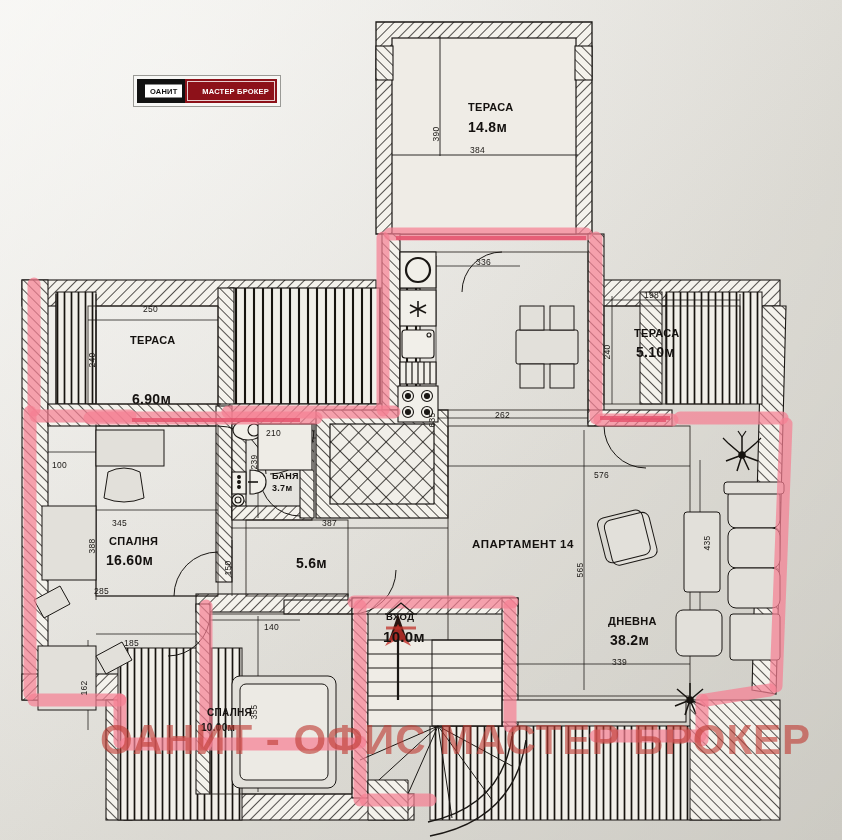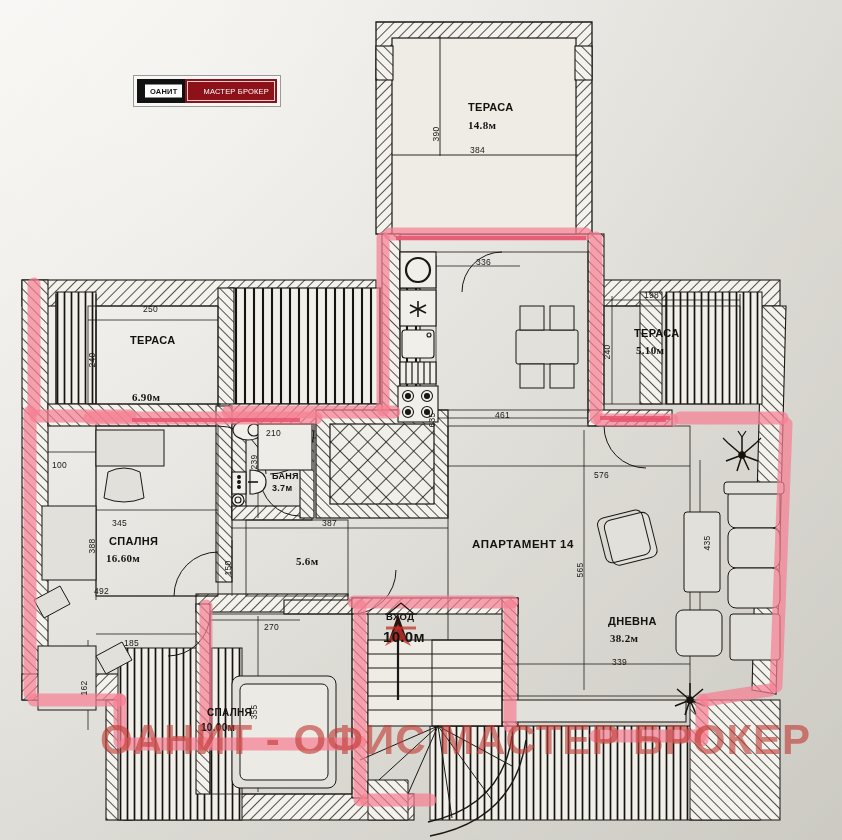--- a/index.html
+++ b/index.html
@@ -13,21 +13,21 @@
     content:"";position:absolute;inset:0;
     background:linear-gradient(135deg, rgba(255,255,255,.55) 0%, rgba(0,0,0,.05) 60%, rgba(0,0,0,.09) 100%);
     pointer-events:none;
   }
   svg.layer{position:absolute;left:0;top:0;width:842px;height:840px;}
   .lbl{
     position:absolute;color:#14110f;font-family:"Liberation Sans",sans-serif;
     white-space:nowrap;letter-spacing:.3px;
   }
   .room-name{font-size:11px;font-weight:600;}
-  .room-area{font-size:11px;font-weight:600;font-family:Liberation Serif, serif;}
+  .room-area{font-size:14px;font-weight:600;}
   .dim{font-size:8.5px;font-weight:500;color:#1a1714;}
   .dim.vert{transform-origin:0 0;}
   .title-east{font-size:18.5px;font-weight:500;letter-spacing:1.2px;color:#1b1816;}
   .apt{font-size:11.5px;font-weight:700;letter-spacing:.5px;}
   .entr{font-size:9.5px;font-weight:700;letter-spacing:.5px;}
   .entr-area{font-size:15px;font-weight:600;}
 
   
   #logo{
     position:absolute;left:133px;top:75px;width:148px;height:32px;
@@ -45,21 +45,21 @@
   }
   #logo .red{position:absolute;right:0;top:0;width:66%;height:100%;background:#8d1119;}
   #logo .redin{position:absolute;right:2px;top:2px;bottom:2px;left:2px;border:1px solid #e8cfd0;}
   #logo .oanit{
     position:absolute;left:8px;top:50%;transform:translateY(-50%);
     background:#fff;color:#111;font-size:7.5px;font-weight:700;
     padding:2px 5px;letter-spacing:.2px;z-index:4;
   }
   #logo .master{
     position:absolute;right:8px;top:50%;transform:translateY(-50%);
-    color:#fff;font-size:7.5px;font-weight:400;letter-spacing:.2px;z-index:4;
+    color:#fff;font-size:7.5px;font-weight:700;letter-spacing:.2px;z-index:4;
   }
   
   #wm{
     position:absolute;left:100px;top:716px;width:700px;
     font-size:42px;font-weight:700;letter-spacing:1px;
     color:rgba(190,60,52,.62);white-space:nowrap;
     font-family:"Liberation Sans",sans-serif;
   }
 </style>
 </head>
@@ -443,36 +443,36 @@
   <div class="lbl dim" style="left:470px;top:145px;">384</div>
 
   <div class="lbl dim" style="left:143px;top:304px;">250</div>
   <div class="lbl dim vert" style="left:92px;top:360px;transform:rotate(-90deg) translate(-50%,-50%);">240</div>
 
   <div class="lbl dim" style="left:644px;top:290px;">198</div>
   <div class="lbl dim vert" style="left:607px;top:352px;transform:rotate(-90deg) translate(-50%,-50%);">240</div>
 
   <div class="lbl dim" style="left:476px;top:257px;">336</div>
   <div class="lbl dim vert" style="left:432px;top:420px;transform:rotate(-90deg) translate(-50%,-50%);">635</div>
-  <div class="lbl dim" style="left:495px;top:410px;">461</div>
+  <div class="lbl dim" style="left:495px;top:410px;">262</div>
 
   <div class="lbl dim" style="left:266px;top:428px;">210</div>
   <div class="lbl dim vert" style="left:254px;top:462px;transform:rotate(-90deg) translate(-50%,-50%);">239</div>
 
   <div class="lbl dim" style="left:322px;top:518px;">387</div>
   <div class="lbl dim vert" style="left:228px;top:568px;transform:rotate(-90deg) translate(-50%,-50%);">150</div>
 
   <div class="lbl dim" style="left:52px;top:460px;">100</div>
   <div class="lbl dim" style="left:112px;top:518px;">345</div>
   <div class="lbl dim vert" style="left:92px;top:546px;transform:rotate(-90deg) translate(-50%,-50%);">388</div>
-  <div class="lbl dim" style="left:94px;top:586px;">492</div>
+  <div class="lbl dim" style="left:94px;top:586px;">285</div>
   <div class="lbl dim" style="left:124px;top:638px;">185</div>
   <div class="lbl dim vert" style="left:84px;top:688px;transform:rotate(-90deg) translate(-50%,-50%);">162</div>
 
-  <div class="lbl dim" style="left:264px;top:622px;">270</div>
+  <div class="lbl dim" style="left:264px;top:622px;">140</div>
   <div class="lbl dim vert" style="left:254px;top:712px;transform:rotate(-90deg) translate(-50%,-50%);">355</div>
 
   <div class="lbl dim" style="left:594px;top:470px;">576</div>
   <div class="lbl dim vert" style="left:580px;top:570px;transform:rotate(-90deg) translate(-50%,-50%);">565</div>
   <div class="lbl dim vert" style="left:707px;top:543px;transform:rotate(-90deg) translate(-50%,-50%);">435</div>
   <div class="lbl dim" style="left:612px;top:657px;">339</div>
 
   <div id="wm">ОАНИТ - ОФИС МАСТЕР БРОКЕР</div>
 
 </div>

